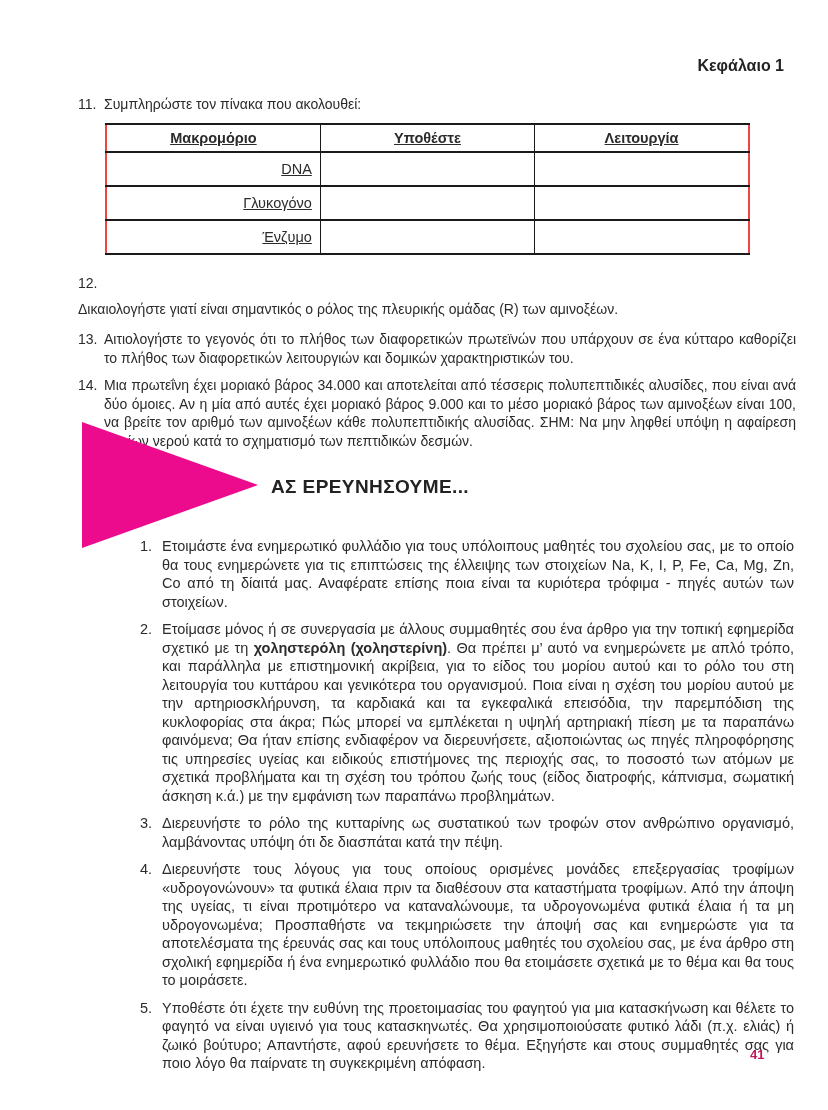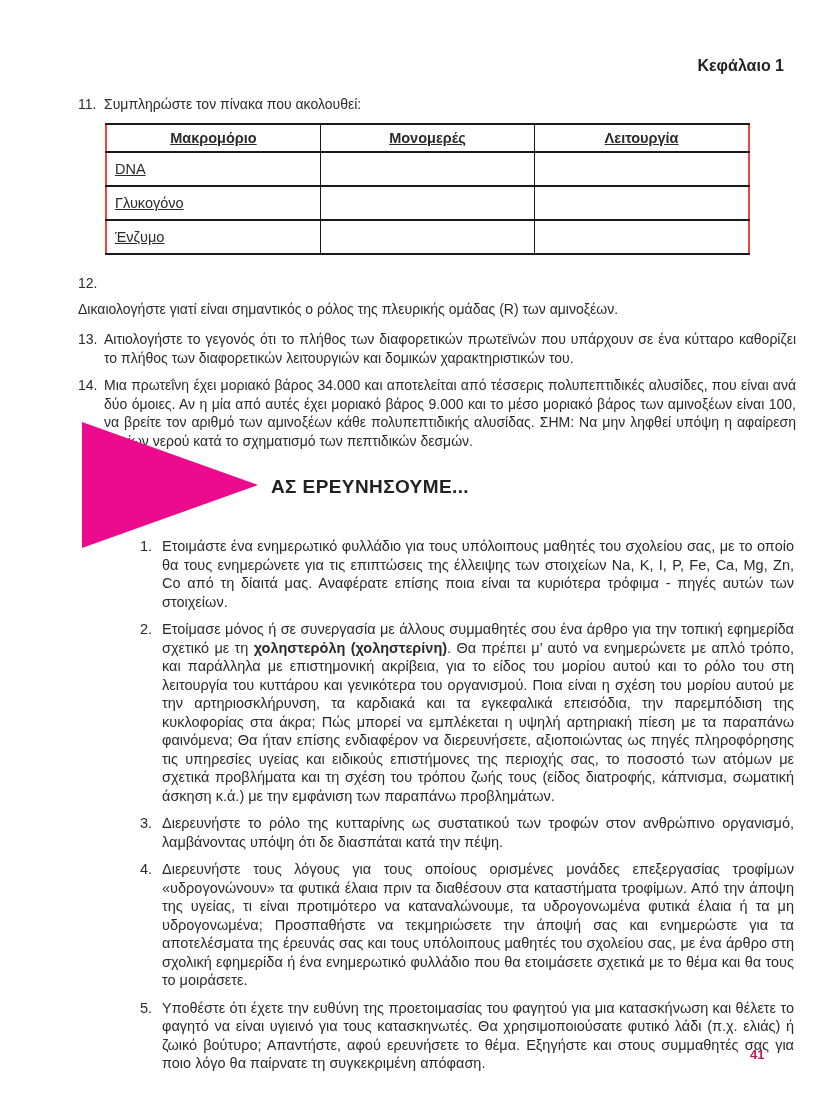--- a/index.html
+++ b/index.html
@@ -42,21 +42,21 @@
     border-right:1px solid #1a1a1a;
     border-top:2px solid #1a1a1a;
     border-bottom:2px solid #1a1a1a;
     font-size:14.5px;
     padding:0 8px;
   }
   table.fill-table th{
     font-weight:bold;text-align:center;height:26px;
   }
   table.fill-table td{
-    text-align:left;height:32px;vertical-align:middle;
+    text-align:right;height:32px;vertical-align:middle;
   }
   table.fill-table{border:2px solid #ef4444;text-decoration:underline;}
   .triangle{
     position:absolute;left:82px;top:422px;
     width:0;height:0;
     border-top:63px solid transparent;
     border-bottom:63px solid transparent;
     border-left:176px solid #EC0B8C;
   }
   .research-title{
@@ -92,21 +92,21 @@
 
     <div class="question">
       <div class="qnum">11.</div>
       <div class="qtext">Συμπληρώστε τον πίνακα που ακολουθεί:</div>
     </div>
 
     <table class="fill-table">
       <thead>
         <tr>
           <th>Μακρομόριο</th>
-          <th>Μονομερές</th>
+          <th>Υποθέστε</th>
           <th>Λειτουργία</th>
         </tr>
       </thead>
       <tbody>
         <tr>
           <td>DNA</td>
           <td></td>
           <td></td>
         </tr>
         <tr>

